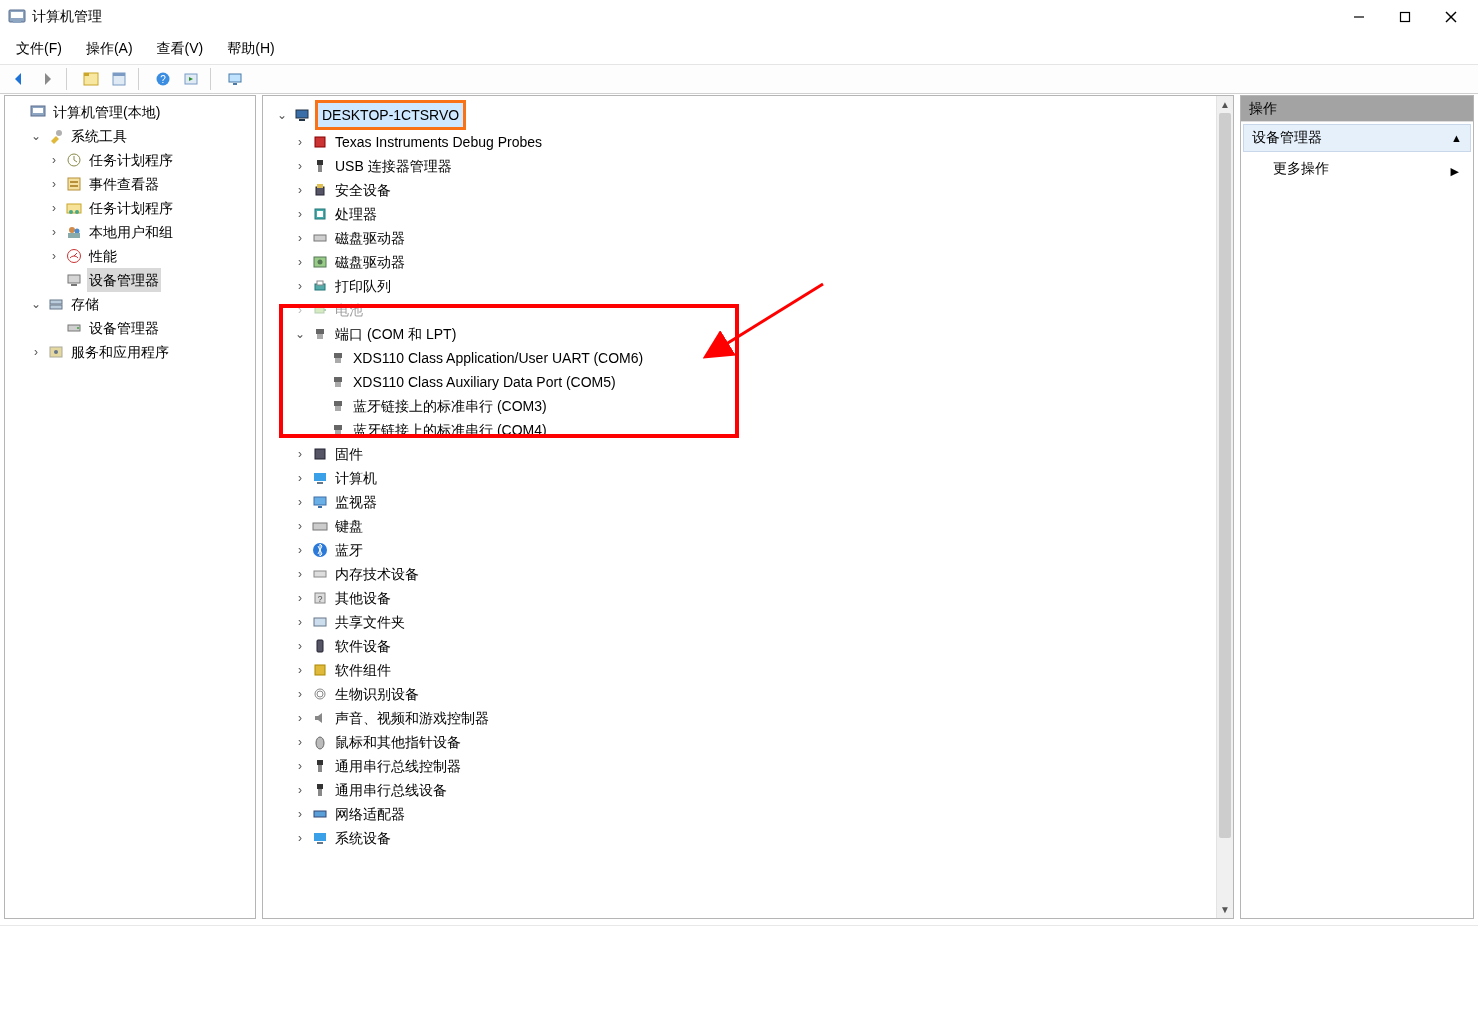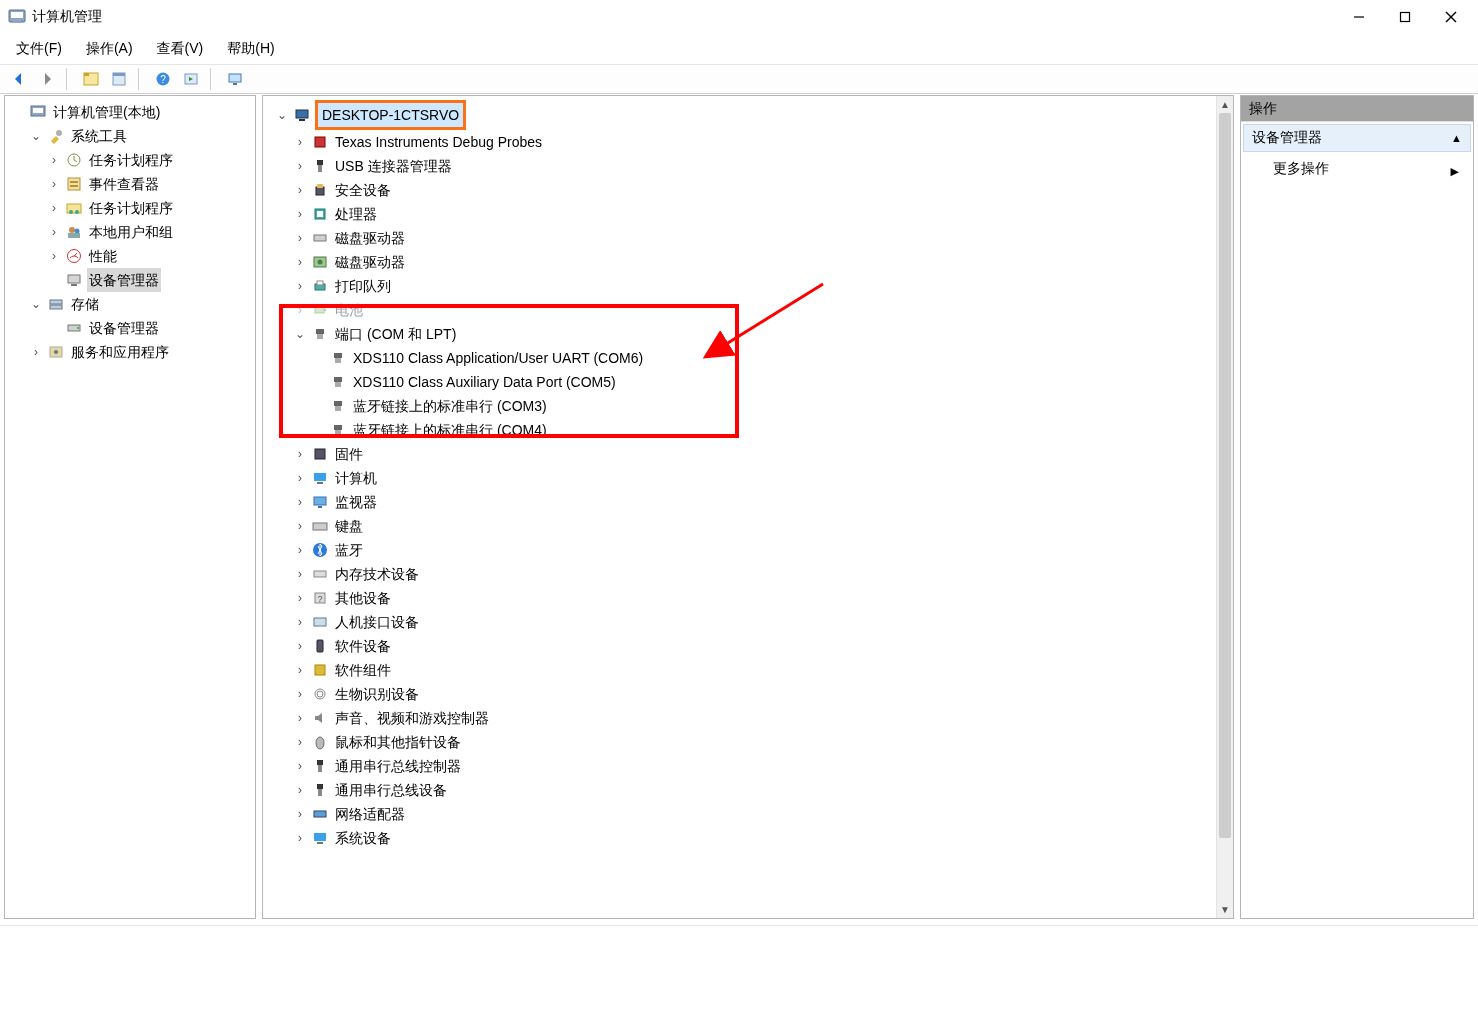--- a/index.html
+++ b/index.html
@@ -626,21 +626,21 @@
                   </div>
                 </li>
               <li>
                   <div class="node">
                     <span class="expander">›</span>
                     <span class="ico">
                       <svg class="icon" viewBox="0 0 16 16">
                         <rect x="2" y="4" width="12" height="8" fill="#cde" stroke="#678"></rect>
                       </svg>
                     </span>
-                    <span class="lbl">人机接口设备</span>
+                    <span class="lbl">共享文件夹</span>
                   </div>
                 </li>
               <li>
                   <div class="node">
                     <span class="expander">›</span>
                     <span class="ico">
                       <svg class="icon" viewBox="0 0 16 16">
                         <rect x="5" y="2" width="6" height="12" rx="1" fill="#556" stroke="#223"></rect>
                       </svg>
                     </span>

